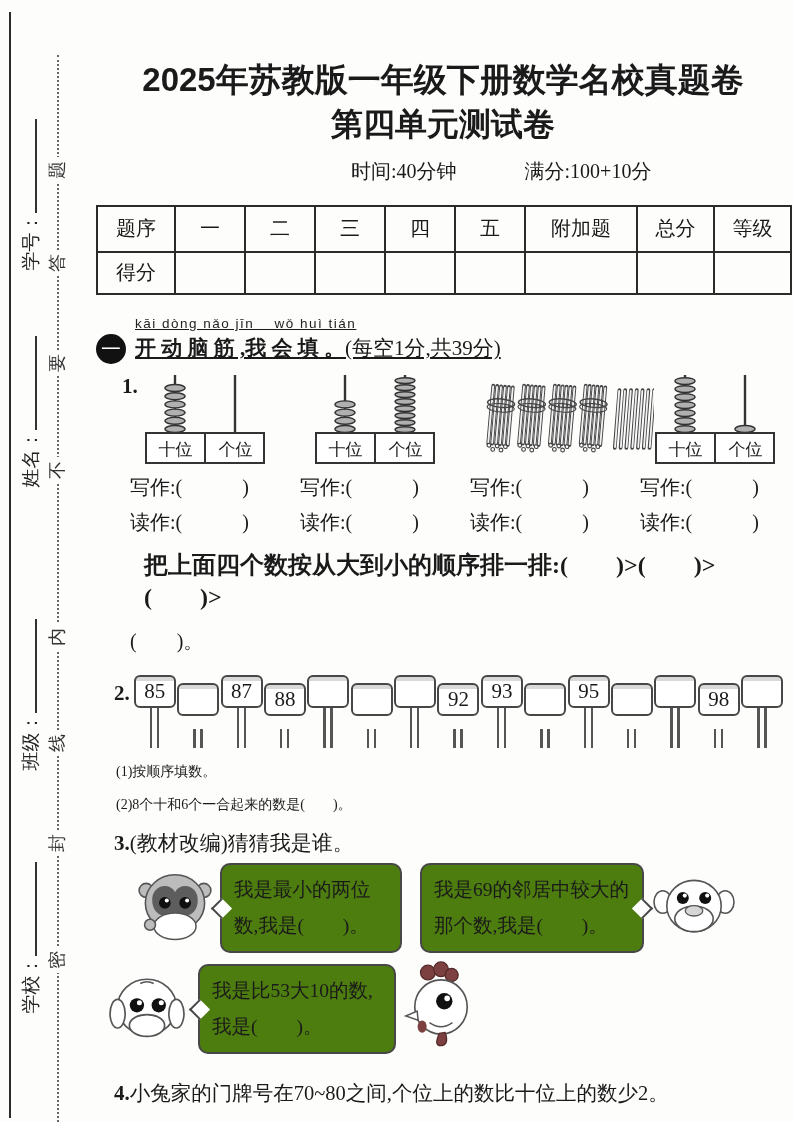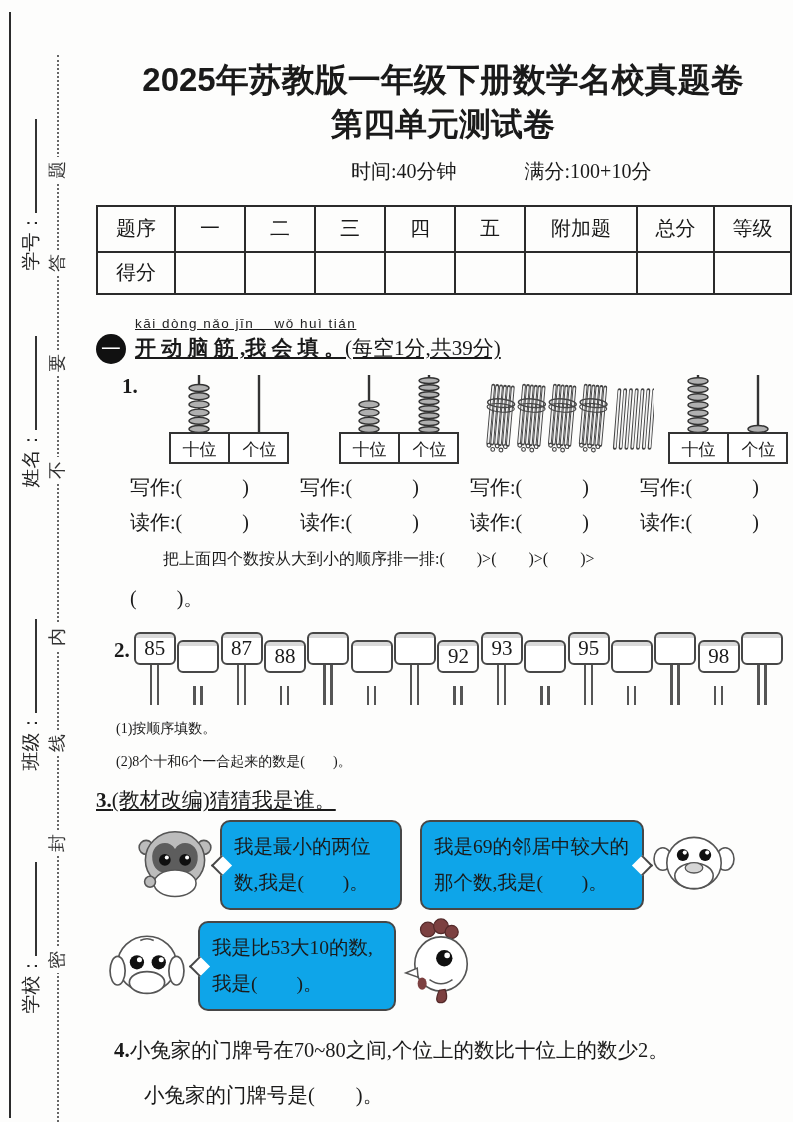--- a/index.html
+++ b/index.html
@@ -45,50 +45,50 @@
              font-family:"Liberation Sans",sans-serif;}
   .sec1-body{margin-left:9px;text-decoration:underline;}
   .pinyin{font-family:"Liberation Sans",sans-serif;font-size:13.5px;color:#222;letter-spacing:1.5px;}
   .sec1-line{font-size:21px;margin-top:1px;}
   .sec1-line .t{font-weight:bold;}
   .qnum{font-weight:bold;font-size:21px;}
 
   .q1-row{display:flex;align-items:flex-start;margin-top:8px;}
   .q1-row .qnum{margin-left:26px;margin-top:2px;}
   .devices{display:flex;margin-left:6px;}
-  .dev-col{width:170px;display:flex;justify-content:center;}
+  .dev-col{width:170px;display:flex;justify-content:flex-start;}
   .dev-col:last-child{width:148px;}
   .blank-row{display:flex;margin-left:34px;margin-top:8px;font-size:20px;}
   .blank-row span{width:170px;}
   .blank-row span:last-child{width:150px;}
-  .order1{margin-left:67px;margin-top:13px;font-size:16px;}
+  .order1{margin-left:48px;margin-top:13px;font-size:24px;font-weight:bold;}
   .order2{margin-left:34px;margin-top:15px;font-size:20px;}
 
   .q2{display:flex;margin-top:20px;}
   .q2 .qnum{margin-left:18px;margin-top:6px;}
   .signs{display:flex;margin-left:3px;}
   .sign{position:relative;width:43.4px;height:76px;}
   .sign-box{position:absolute;left:1px;width:38px;height:29px;border:2px solid #474747;border-radius:6px;
             background:linear-gradient(#d9d9d9 0 4px,#fff 4px);text-align:center;line-height:29px;
             font-size:21px;}
   .sign.up .sign-box{top:0;}
   .sign.down .sign-box{top:8px;}
   .sign .leg{position:absolute;width:2.4px;background:#555;bottom:3px;}
   .sign .leg.l1{left:17px;} .sign .leg.l2{left:24px;}
   .sign.up .leg{top:33px;} .sign.down .leg{top:54px;}
   .q2-subs{margin-left:20px;margin-top:12px;font-size:14px;font-family:Liberation Serif, serif;}
   .q2-subs div{margin-bottom:15px;}
 
-  .q3-head{margin-top:4px;font-size:21px;text-decoration:underline;}
+  .q3-head{margin-left:18px;margin-top:4px;font-size:21px;}
   .bubble-row{display:flex;align-items:center;}
   .row1{margin-top:6px;}
   .row2{margin-top:8px;}
   .animal{flex:none;}
   .bubble{position:relative;border:2px solid #474747;border-radius:10px;padding:7px 12px;
-          font-size:19.5px;line-height:1.85;background:#0ea5e9;box-sizing:border-box;}
+          font-size:19.5px;line-height:1.85;background:#4d7c0f;box-sizing:border-box;}
   .bubble.tail-left::before{content:'';position:absolute;left:-8px;top:36px;width:13px;height:13px;
           background:#fff;border-left:2px solid #474747;border-bottom:2px solid #474747;
           transform:rotate(45deg);}
   .bubble.tail-right::before{content:'';position:absolute;right:-8px;top:36px;width:13px;height:13px;
           background:#fff;border-right:2px solid #474747;border-top:2px solid #474747;
           transform:rotate(45deg);}
   .b1{width:182px;margin-left:6px;}
   .b2{width:224px;margin-left:18px;}
   .b3{width:198px;margin-left:6px;}
   .b4{width:252px;margin-left:16px;}

